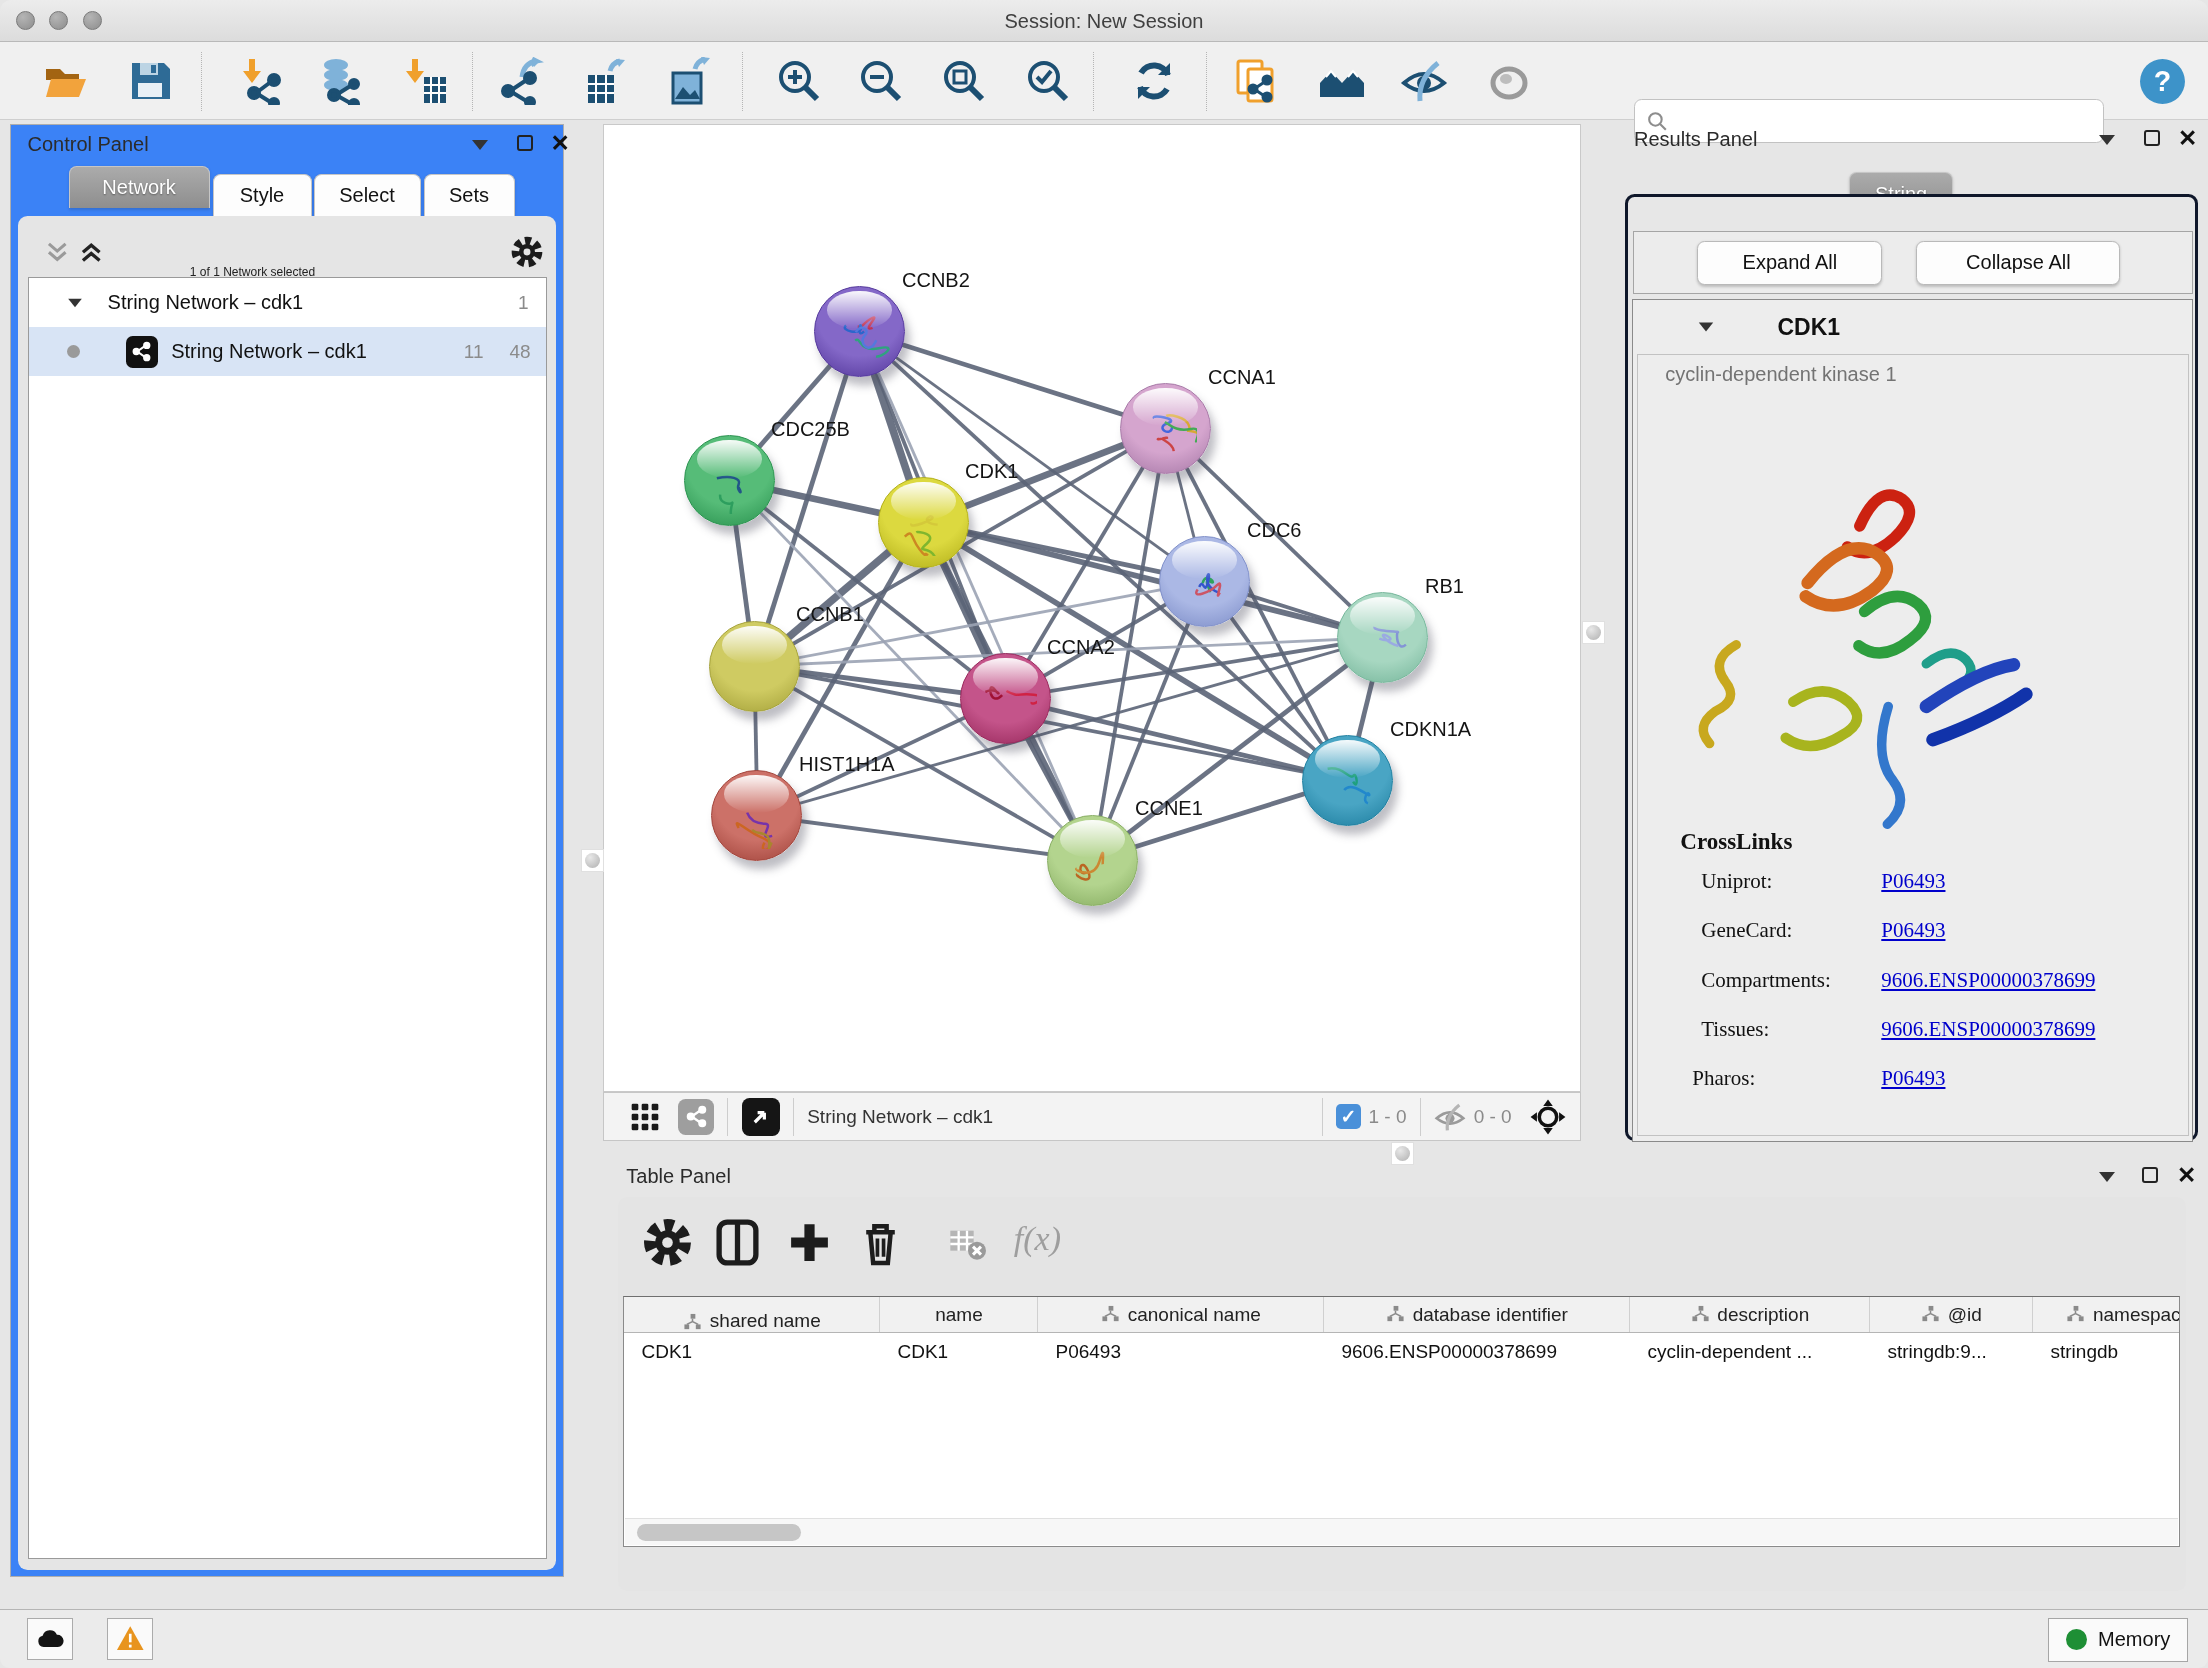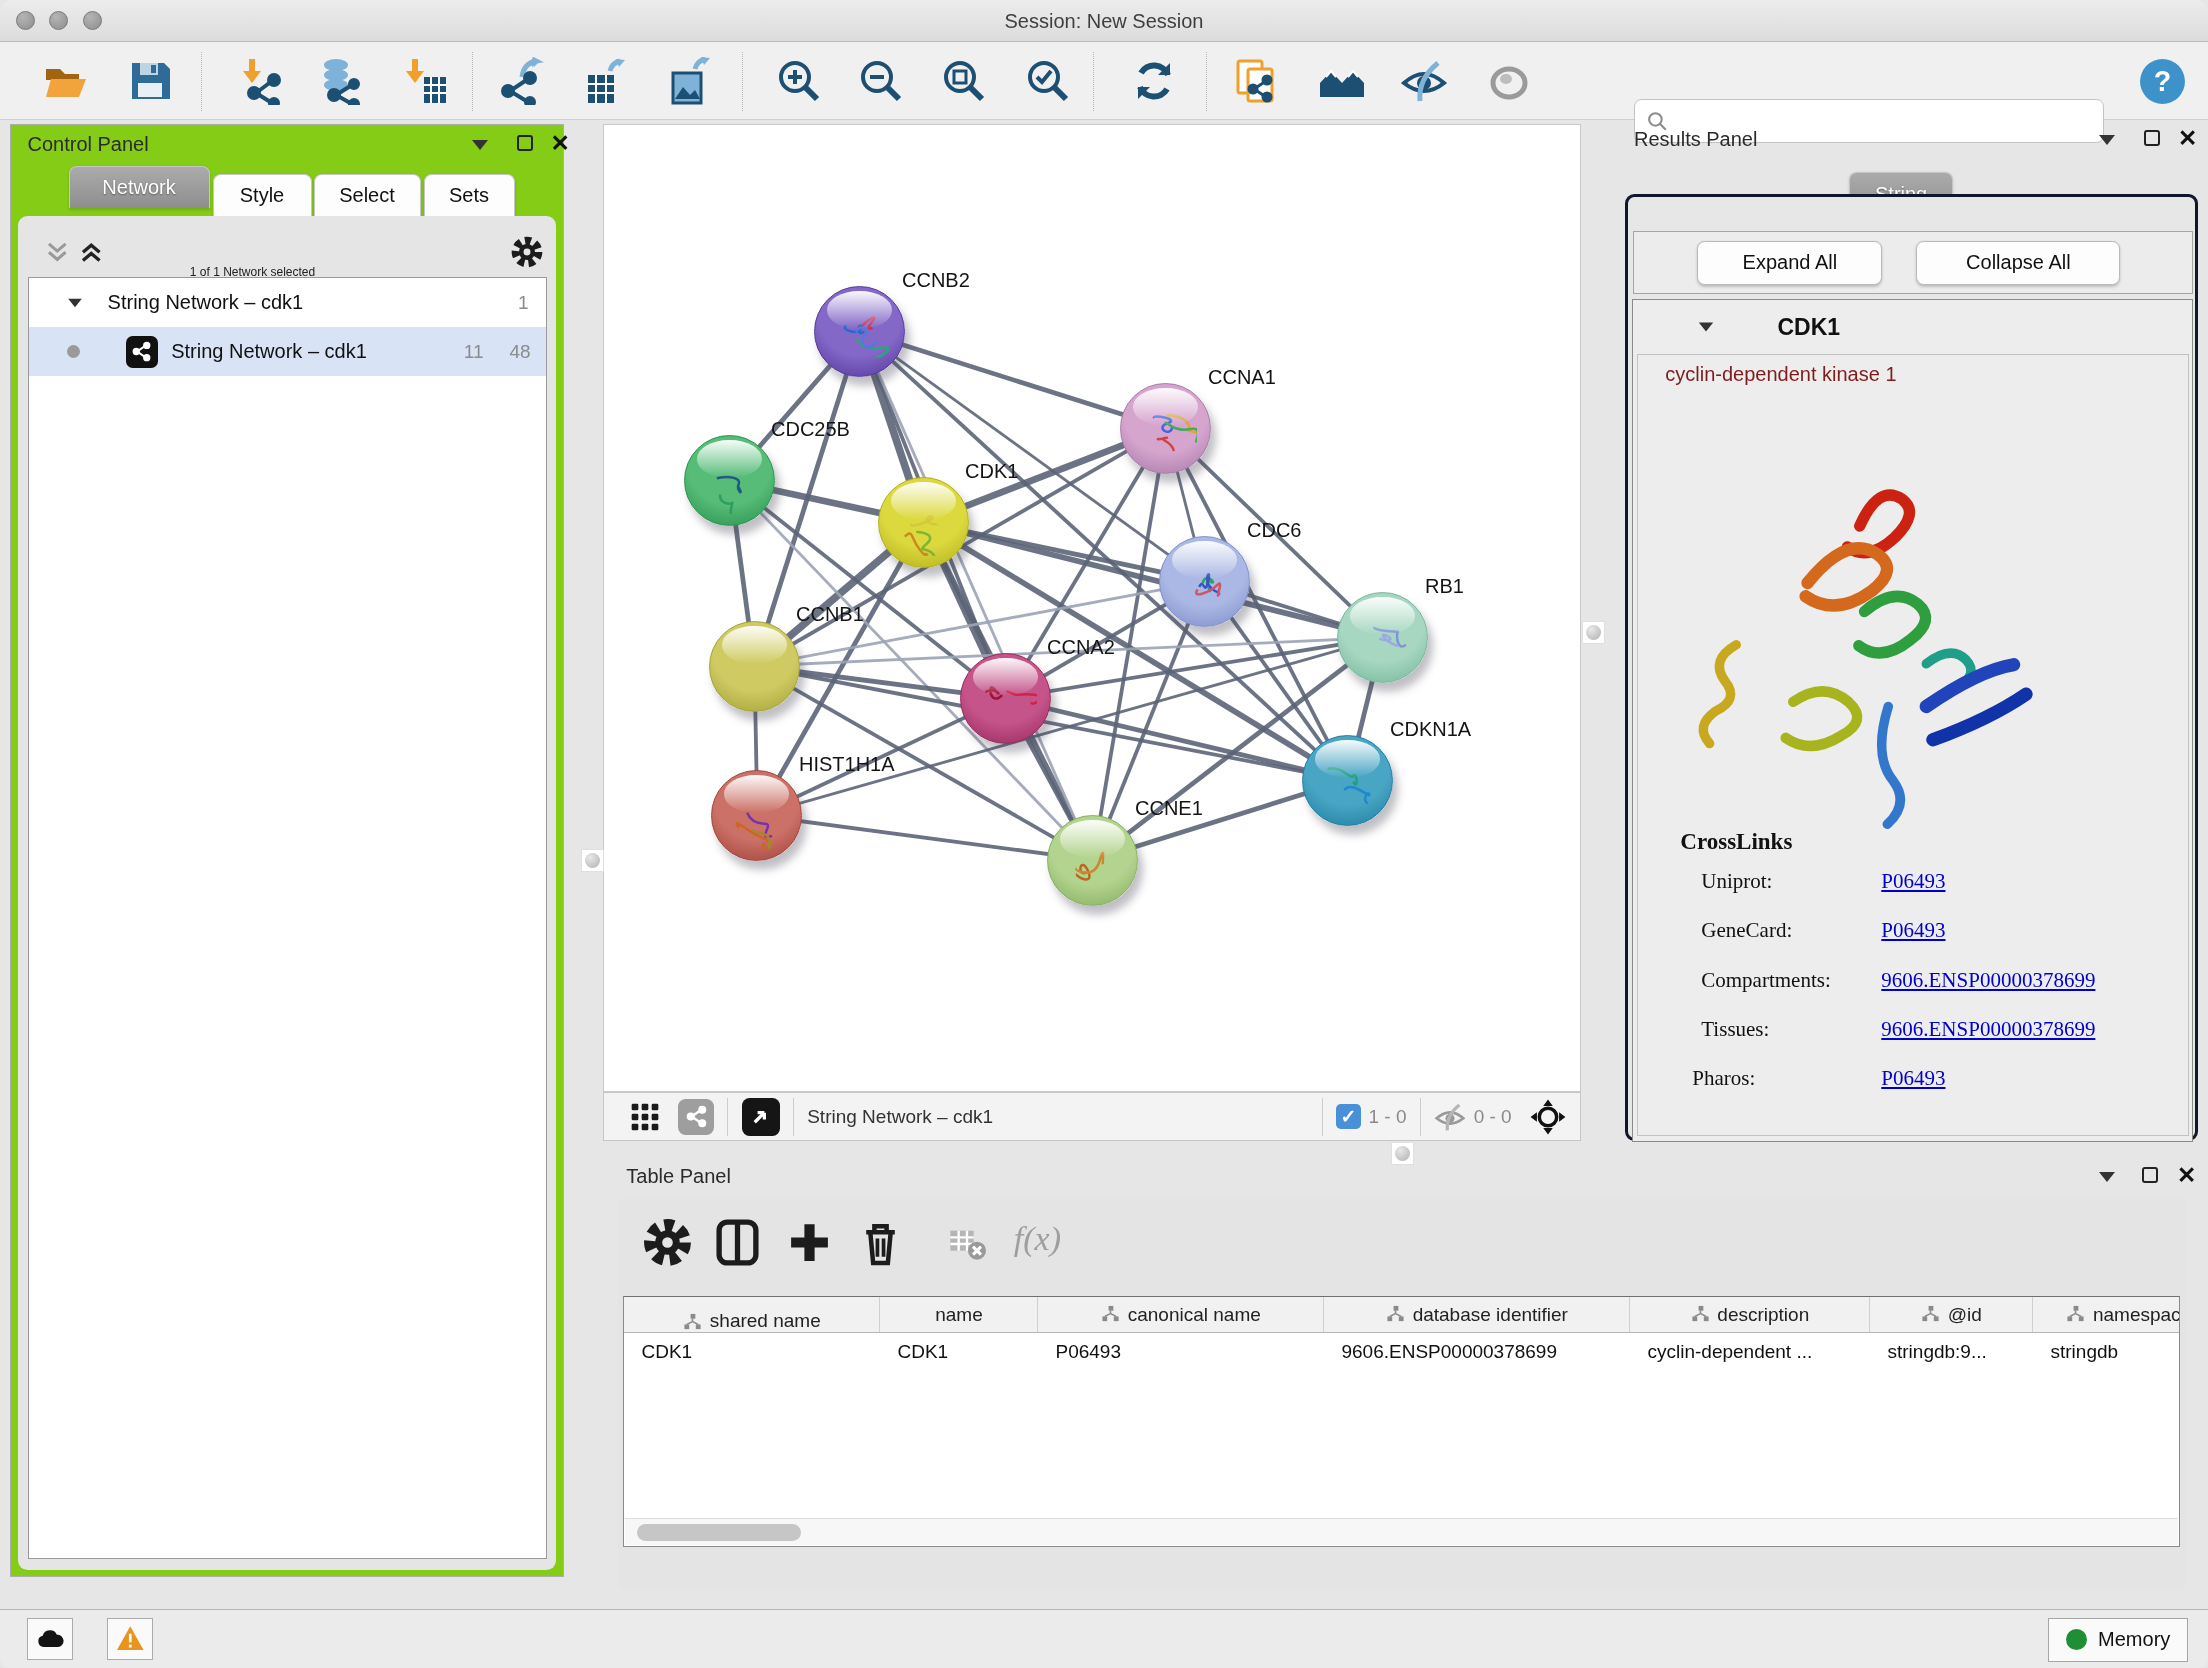--- a/index.html
+++ b/index.html
@@ -25,21 +25,21 @@
   #search-input { border:none; outline:none; font-size:19px; width:409px; background:transparent; }
 
   
   .panel-title { font-size:20px; color:#2b2b2b; }
   .pn-caret { width:0; height:0; border-left:8.6px solid transparent; border-right:8.6px solid transparent;
     border-top:10.5px solid #333; display:inline-block; }
   .pn-float { width:16px; height:16px; border:2.4px solid #222; border-radius:2.9px; display:inline-block; }
   .pn-close { font-size:23px; font-weight:bold; color:#111; line-height:16px; }
 
   
-  #control-panel { left:9.5px; top:124px; width:554px; height:1453px; background:#84cc16;
+  #control-panel { left:9.5px; top:124px; width:554px; height:1453px; background:#3b82f6;
     border:1px solid #adadad; }
   .tab { height:42px; border:1px solid #c6c6c6; border-bottom:none; background:#fdfdfd;
     border-radius:7.6px 7.6px 0 0; font-size:20px; color:#111; display:flex; align-items:center;
     justify-content:center; box-shadow:0 1.9px 2.9px rgba(0,0,0,.15); cursor:pointer; }
   .tab.sel { background:linear-gradient(#ababab,#8e8e8e); color:#fff; text-shadow:0 1px 1.9px rgba(0,0,0,.4); }
   #cp-content { left:7.6px; top:91px; width:538px; height:1354px; background:#e5e5e5; border-radius:9.5px; }
   #cp-selector { left:0; top:17px; width:538px; height:38px; display:flex; align-items:center; }
   #cp-selector .sel-text { font-size:12px; color:#222;margin-top:40px; }
   #cp-tree { left:9.5px; top:61px; width:519px; height:1282px; background:#fff; border:1px solid #9a9a9a; }
   .tree-row { width:100%; height:49px; display:flex; align-items:center; font-size:20px; color:#111; }
@@ -77,21 +77,21 @@
   #rp-content { left:5.7px; top:70px; width:573px; height:947px; background:#e7e7e7;
     border-radius:9.5px; border:3px solid #0f172a;padding-left:6px; }
   #rp-buttons-box { left:5.7px; top:34px; width:560px; height:63px; background:#ececec; border:1px solid #a5a5a5; }
   .rp-btn { height:44px; background:#fdfdfd; border:1px solid #b9b9b9; border-radius:7.6px;
     font-size:20px; color:#111; display:flex; align-items:center; justify-content:center;
     box-shadow:0 1.9px 2.9px rgba(0,0,0,.2); cursor:pointer; }
   #cdk1-box { left:4.8px; top:102px; width:561px; height:843px; background:#ededed; border:1px solid #8a8a8a; }
   #cdk1-header { width:100%; height:54px; display:flex; align-items:center; }
   #cdk1-name { font-size:23px; font-weight:bold; color:#111; }
   #cdk1-inner { left:3.8px; top:54px; width:552px; height:782px; border:1px solid #c2c2c2; background:#ededed; }
-  #cdk1-desc { font-size:20px; color:#7f1d1d; }
+  #cdk1-desc { font-size:20px; color:#737373; }
   .xl-title { font-family:"Liberation Serif",serif; font-size:23px; font-weight:bold; color:#111; }
   .xl-row { position:absolute; font-family:"Liberation Serif",serif; font-size:21px; color:#111; }
   .xl-link { color:#0000cc; text-decoration:underline; cursor:pointer; }
 
   
   #table-panel { left:613px; top:1157px; width:1578px; height:466px; }
   #tp-container { left:4.8px; top:40px; width:1568px; height:394px; background:#e4e4e4; border-radius:9.5px; }
   .tp-tool { top:21px; width:49px; height:49px; }
   #node-table { left:5.7px; top:99px; width:1557px; height:251px; background:#fff;
     border:1px solid #8a8a8a; border-top:1.9px solid #6f6f6f; overflow:hidden; }

